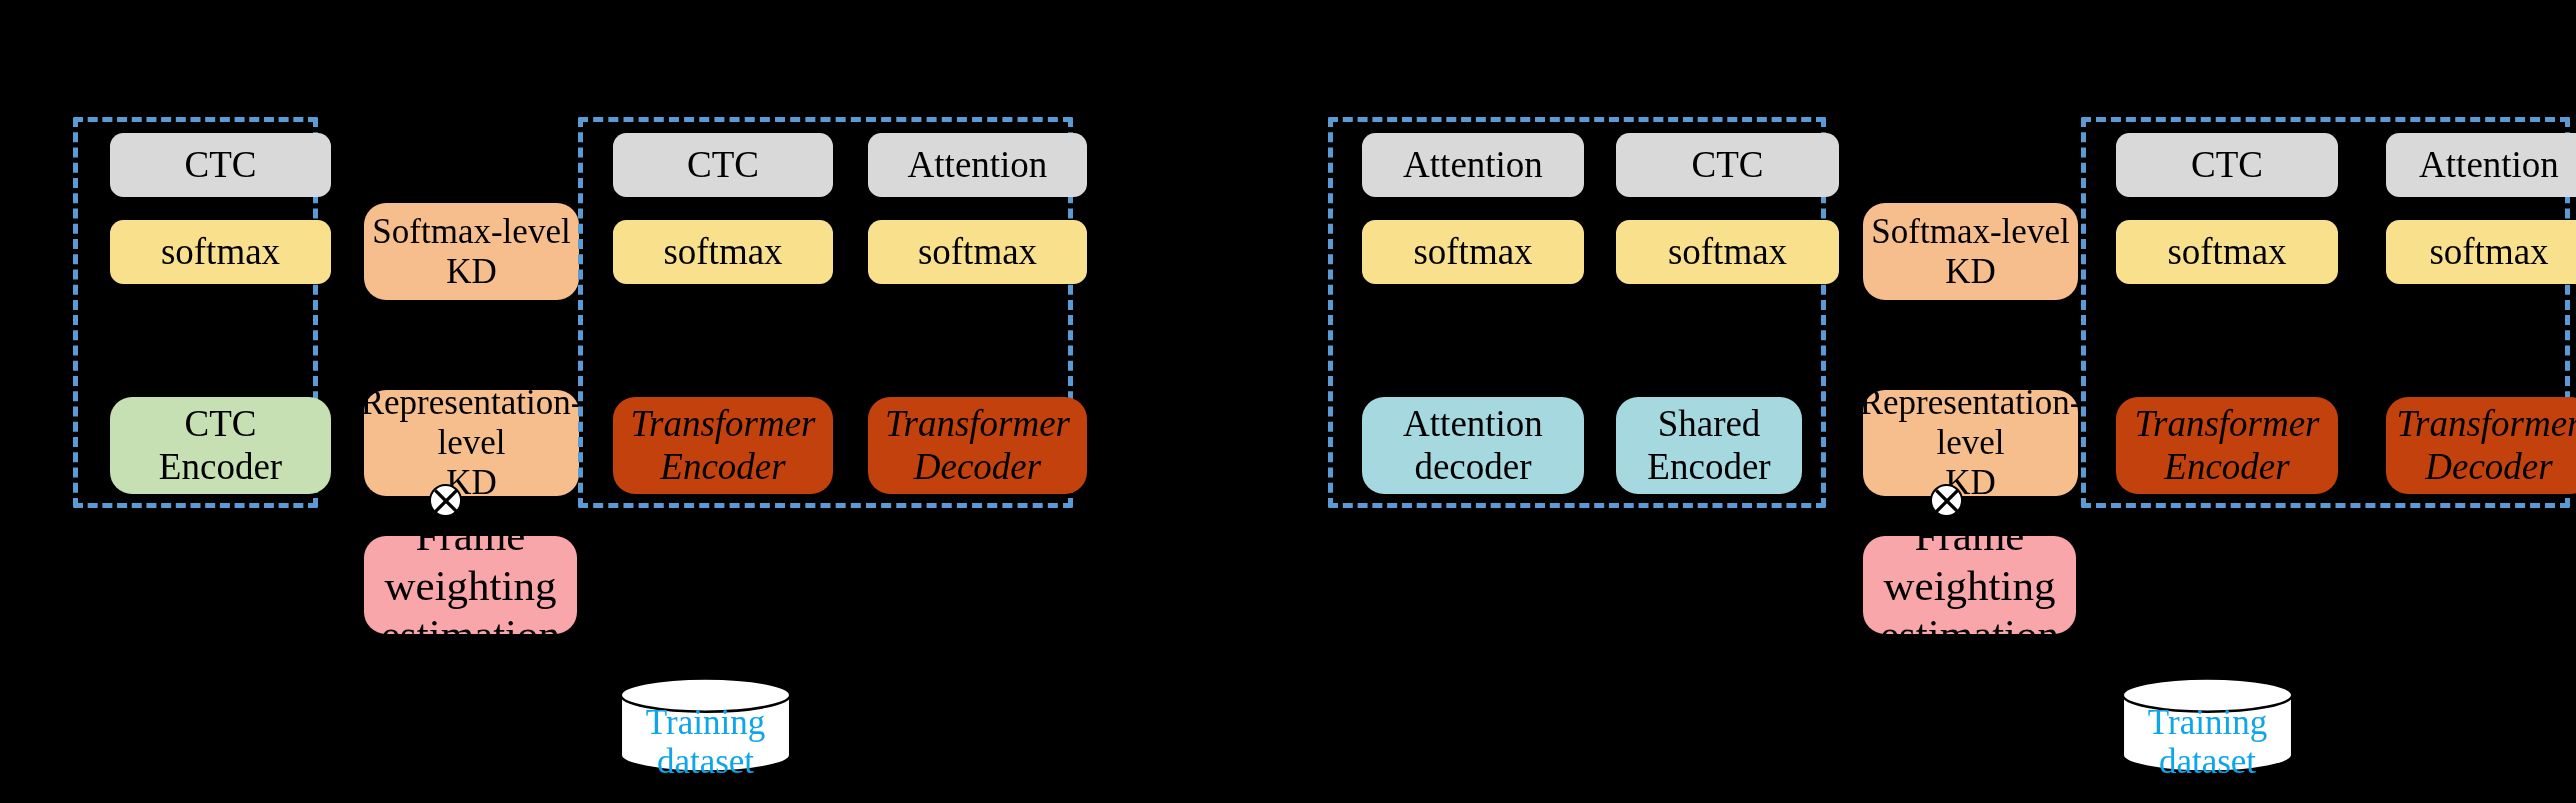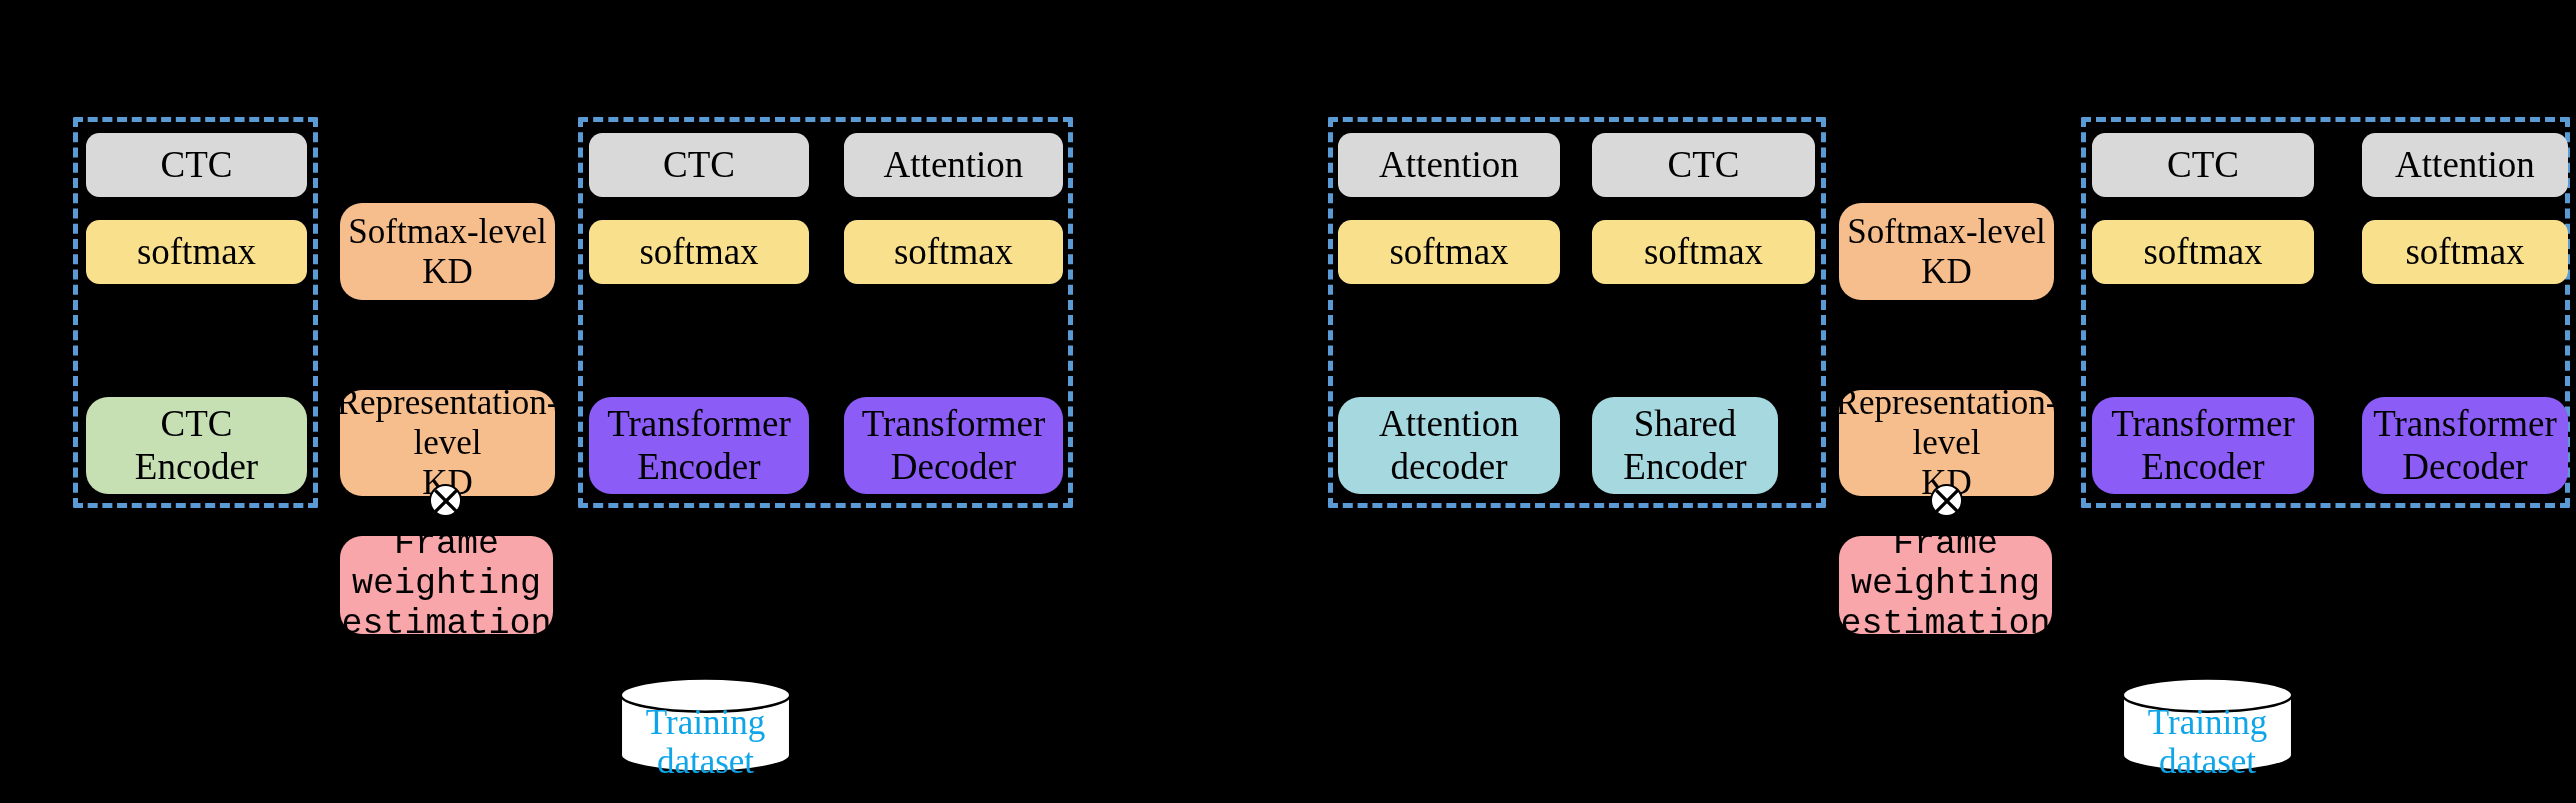--- a/index.html
+++ b/index.html
@@ -12,29 +12,30 @@
   }
   .box{
     position:absolute;
     display:flex;align-items:center;justify-content:center;
     text-align:center;
     white-space:pre-line;
     color:#000;
     font-size:37px;
     line-height:1.16;
     border-radius:13.3px;
+    margin-left:24px;
   }
   .tall{border-radius:22px;}
   .gray{background:#D9D9D9;}
   .yellow{background:#F9E08D;}
   .green{background:#C6E0B4;}
-  .blue{background:#8b5cf6;}
+  .blue{background:#c2410c;font-style:italic;}
   .cyan{background:#A5D8DF;}
   .orange{background:#F6BE8D;font-size:35px;line-height:1.14;}
-  .pink{background:#F9A6AB;font-size:35px;line-height:1.14;font-family:Liberation Mono, monospace;}
+  .pink{background:#F9A6AB;font-size:43px;line-height:1.14;}
   .dashed-box{
     position:absolute;
     border:5.8px dashed #5B9BD5;
     border-radius:1.7px;
     background:transparent;
   }
   .otimes{
     position:absolute;
     width:33px;height:33px;
     background:#fff;

